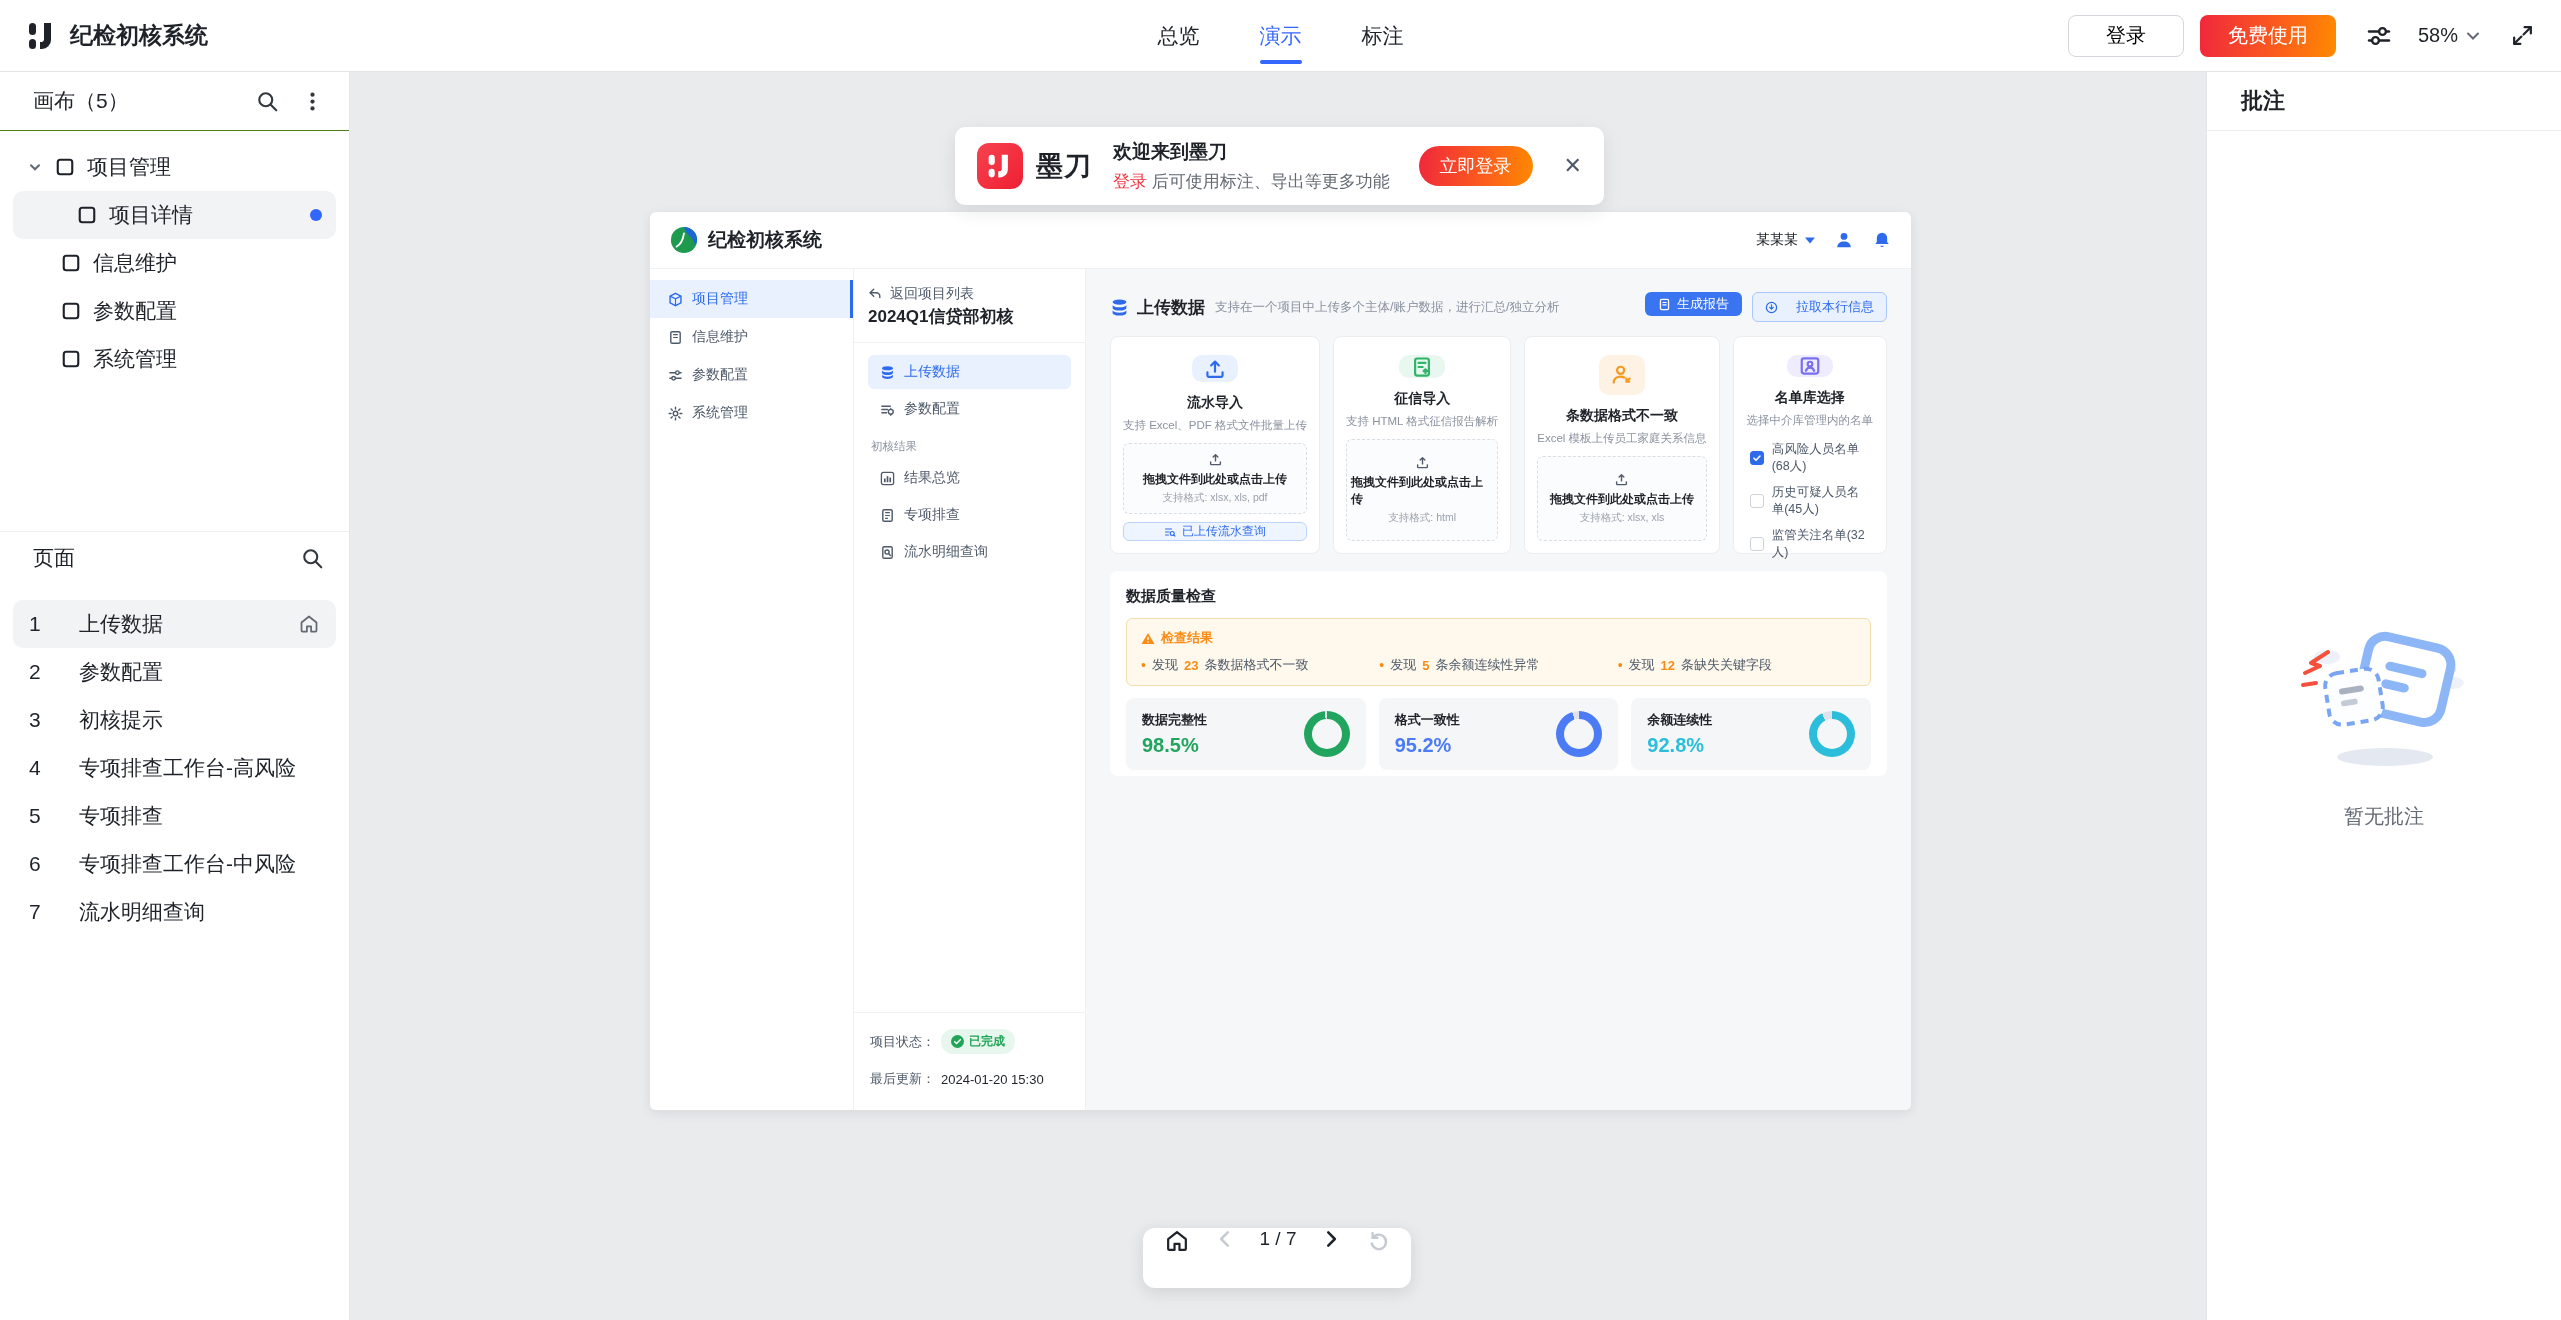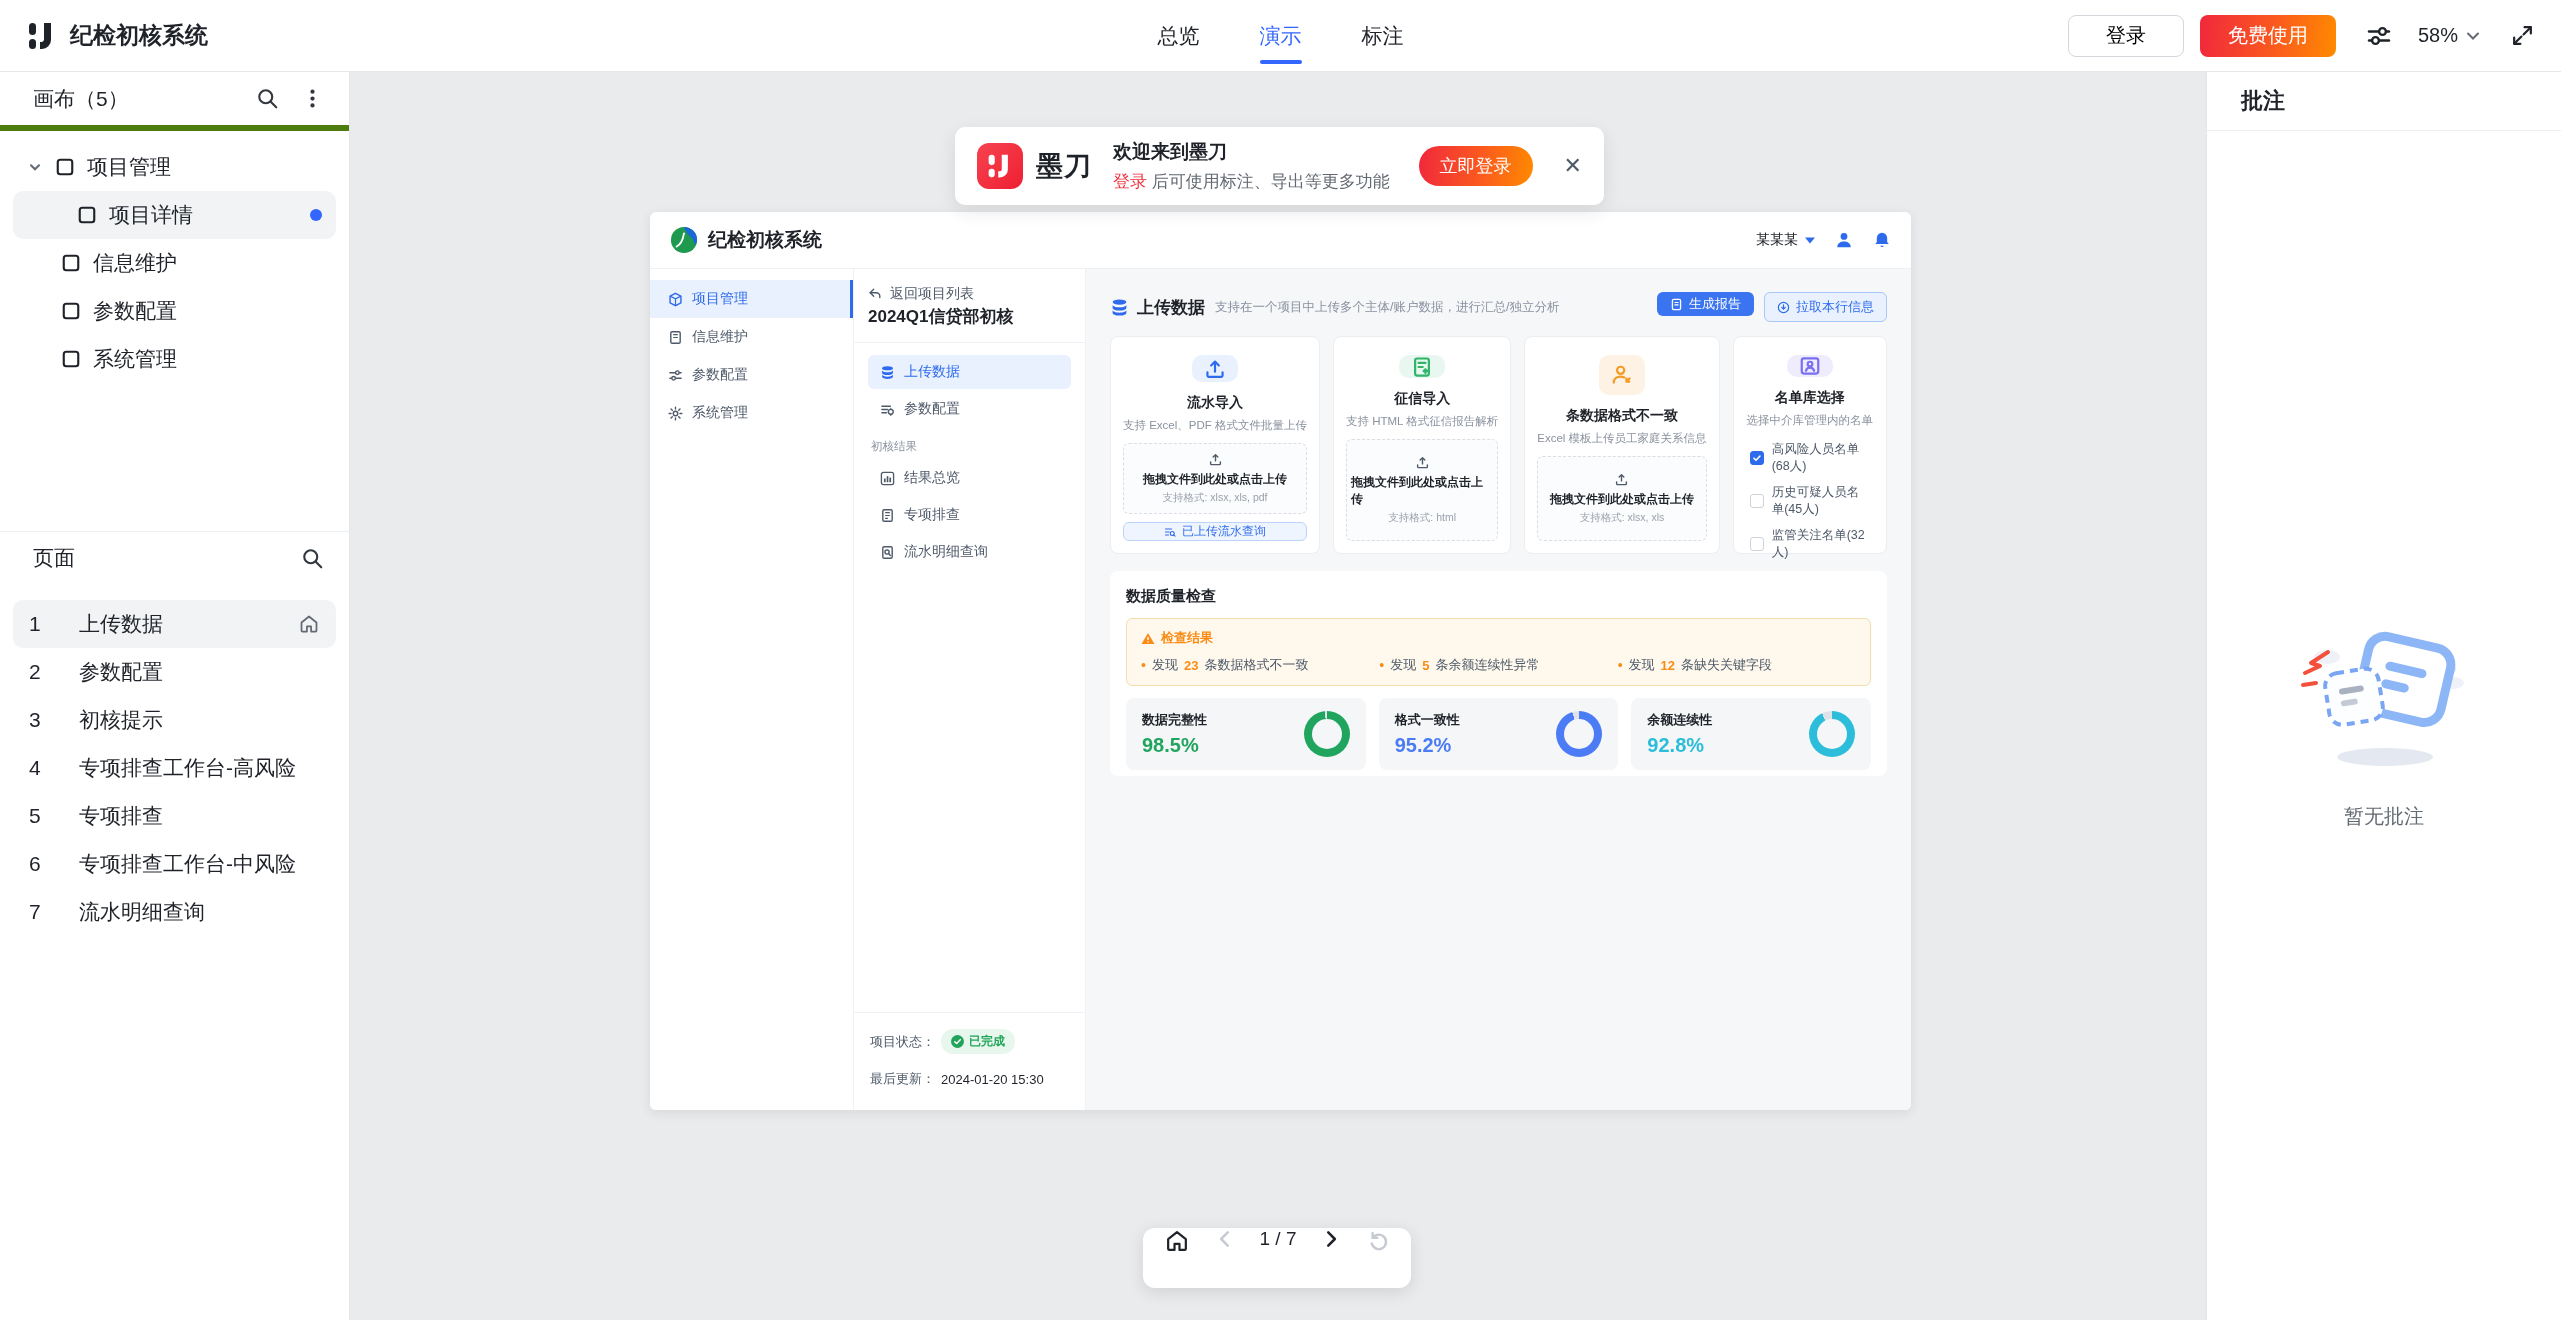--- a/index.html
+++ b/index.html
@@ -24,21 +24,21 @@
   .btn-free { height:42px; padding:0 28px; margin-left:16px; border-radius:8px; color:#fff; font-size:20px;
               background:linear-gradient(95deg,#f0283c 0%,#fb5a1e 55%,#ff8a00 100%);
               display:flex; align-items:center; justify-content:center; }
   .tb-icon { margin-left:30px; display:flex; align-items:center; color:#1f2329; }
   .tb-zoom { margin-left:26px; display:flex; align-items:center; gap:8px; font-size:20px; }
 
   
   .left-panel { position:absolute; top:72px; left:0; bottom:0; width:350px; background:#fff;
                 border-right:1px solid #e5e6ea; z-index:20; }
   .panel-head { height:59px; display:flex; align-items:center; padding:0 24px 0 33px;
-                border-bottom:6px solid #4d7c0f; }
+                border-bottom:1px solid #4d7c0f; }
   .panel-head .ph-title { font-size:21px; color:#1f2329; }
   .ph-icons { margin-left:auto; display:flex; align-items:center; gap:20px; color:#33383f; }
   .tree { padding:12px 13px 0; }
   .tree-row { height:48px; display:flex; align-items:center; gap:12px; padding:0 14px; border-radius:10px;
               font-size:21px; }
   .tree-row .spacer { width:22px; flex:0 0 22px; }
   .tree-row.child { padding-left:64px; }
   .tree-row.selected { background:#f2f3f5; }
   .tree-dot { width:12px; height:12px; border-radius:50%; background:#3366ff; margin-left:auto; }
   .pages-sect { position:absolute; top:459px; left:0; right:0; border-top:1px solid #eceff2; }
@@ -112,21 +112,21 @@
 
   .m-content { position:absolute; left:436px; top:0; right:0; bottom:0; padding:21px 24px; }
   .c-head { display:flex; align-items:center; height:34px; }
   .c-title-ico { color:#2e6bec; margin-right:8px; }
   .c-title { font-size:17px; font-weight:700; }
   .c-sub { font-size:12.5px; color:#8a919f; margin-left:10px; }
   .c-btns { margin-left:auto; display:flex; gap:10px; }
   .btn-report { height:24px; padding:0 13px; border-radius:6px; background:#3a74f0; color:#fff; font-size:13px;
                 display:flex; align-items:center; gap:6px; }
   .btn-fetch { height:30px; padding:0 12px; border-radius:6px; background:#e9f1fe; border:1px solid #a9c7f8;
-               color:#2e6bec; font-size:13px; display:flex; align-items:center; gap:6px; }
+               color:#2e6bec; font-size:13px; display:flex; align-items:center; gap:18px; }
 
   .cards { display:grid; grid-template-columns:repeat(4,1fr); gap:13px; margin-top:12px; }
   .up-card { background:#fff; border:1px solid #ebedf1; border-radius:8px; height:218px; padding:12px;
              display:flex; flex-direction:column; align-items:center; }
   .uc-ico { width:46px; height:46px; border-radius:10px; display:flex; align-items:center; justify-content:center;
             margin-top:6px; }
   .ico-blue { background:#e9f1fe; color:#2e6bec; } .ico-green { background:#e8f7ef; color:#2fb469; }
   .ico-orange { background:#fdf2e4; color:#f59a23; } .ico-purple { background:#eeecfd; color:#7a6ff0; }
   .uc-title { font-size:14px; font-weight:700; margin-top:12px; }
   .uc-desc { font-size:11.5px; color:#8a919f; margin-top:6px; white-space:nowrap; }

